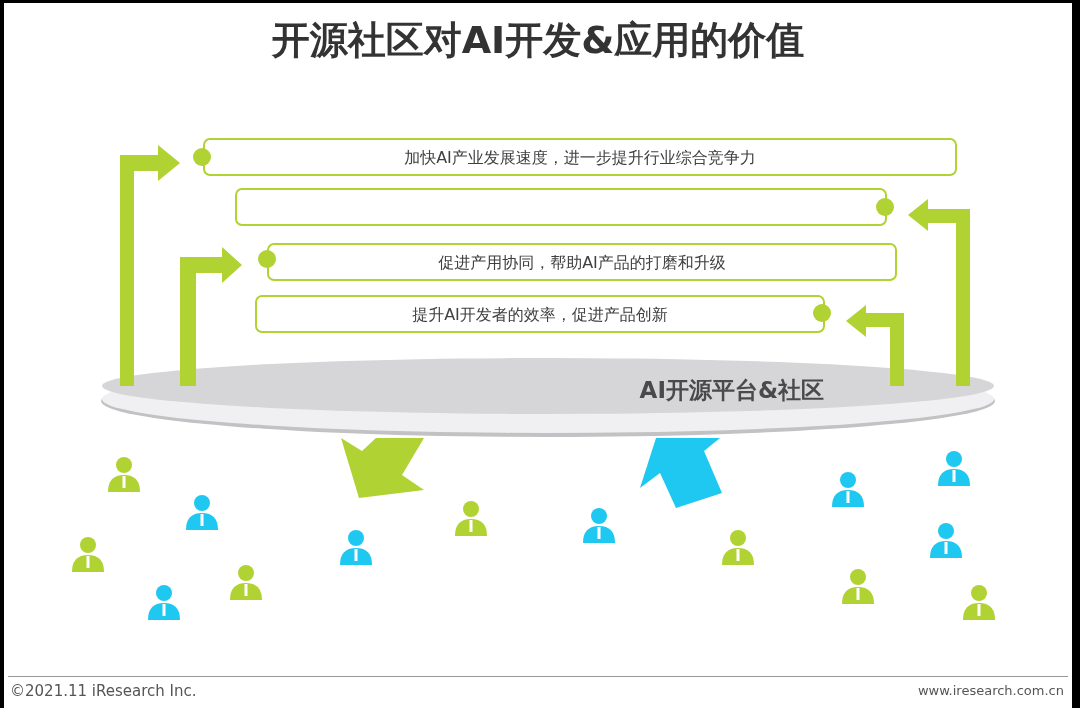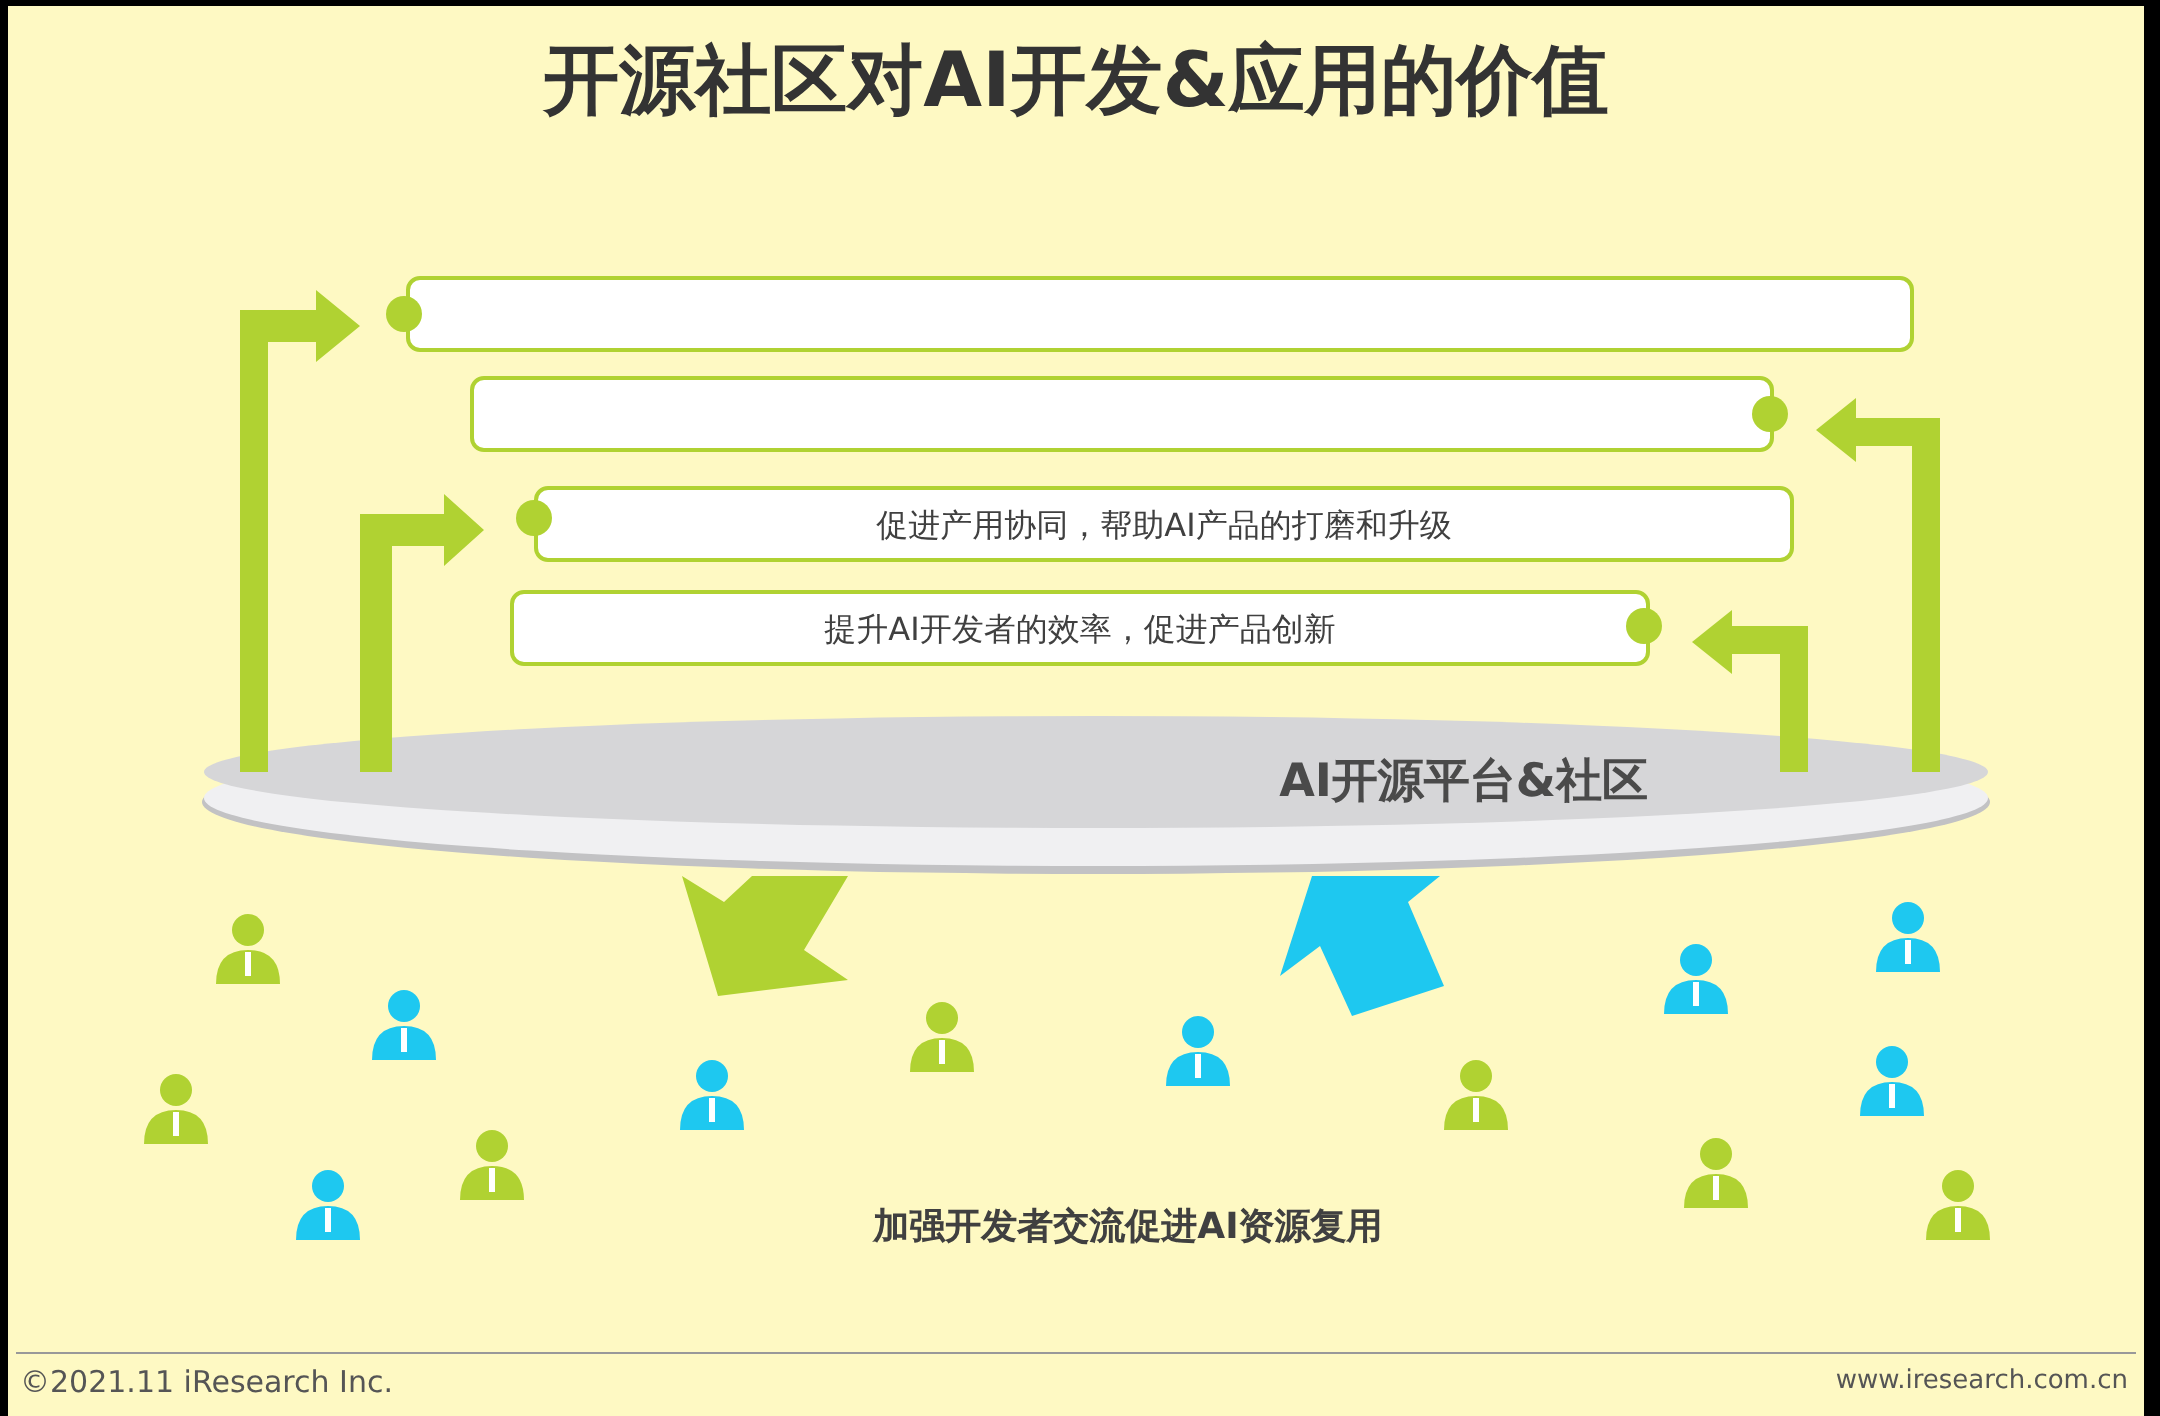--- a/index.html
+++ b/index.html
@@ -3,21 +3,21 @@
   <meta charset="utf-8">
   <style>
     html, body { margin: 0; padding: 0; }
     body {
       width: 1080px; height: 708px; position: relative; overflow: hidden;
       background: #000;
       font-family: "DejaVu Sans", "Liberation Sans", sans-serif;
     }
     .page {
       position: absolute; left: 4px; top: 3px; width: 1068px; height: 705px;
-      background: #fef9c3; overflow: hidden;
+      background: #ffffff; overflow: hidden;
     }
     .title {
       position: absolute; left: 0; right: 0; top: 12px; text-align: center;
       font-size: 38px; font-weight: bold; color: #333333; letter-spacing: 0px;
     }
     svg.diagram { position: absolute; left: 0; top: 0; }
     .box-text {
       position: absolute; text-align: center; font-size: 16px; color: #404040;
       white-space: nowrap;
     }
@@ -165,22 +165,22 @@
           <rect x="852.5" y="585" width="3" height="12" fill="#ffffff"></rect>
         </g>
         <g fill="#b0d232">
           <circle cx="975" cy="590" r="8"></circle>
           <path d="M959 617 Q959 600 975 600 Q991 600 991 617 Z"></path>
           <rect x="973.5" y="601" width="3" height="12" fill="#ffffff"></rect>
         </g>
       </g>
   </svg>
 
+  <div class="box-text" style="left:200px; width:752px; top:145px;">加快AI产业发展速度，进一步提升行业综合竞争力</div>
   <div class="box-text" style="left:252px; width:568px; top:302px;">提升AI开发者的效率，促进产品创新</div>
   <div class="box-text" style="left:264px; width:628px; top:250px;">促进产用协同，帮助AI产品的打磨和升级</div>
 
   <div class="platform-label">AI开源平台&amp;社区</div>
-  <div class="community-label">加强开发者交流促进AI资源复用</div>
 
   <div class="divider"></div>
   <div class="copyright">©2021.11 iResearch Inc.</div>
   <div class="website">www.iresearch.com.cn</div>
 </div>
 
 </body></html>

